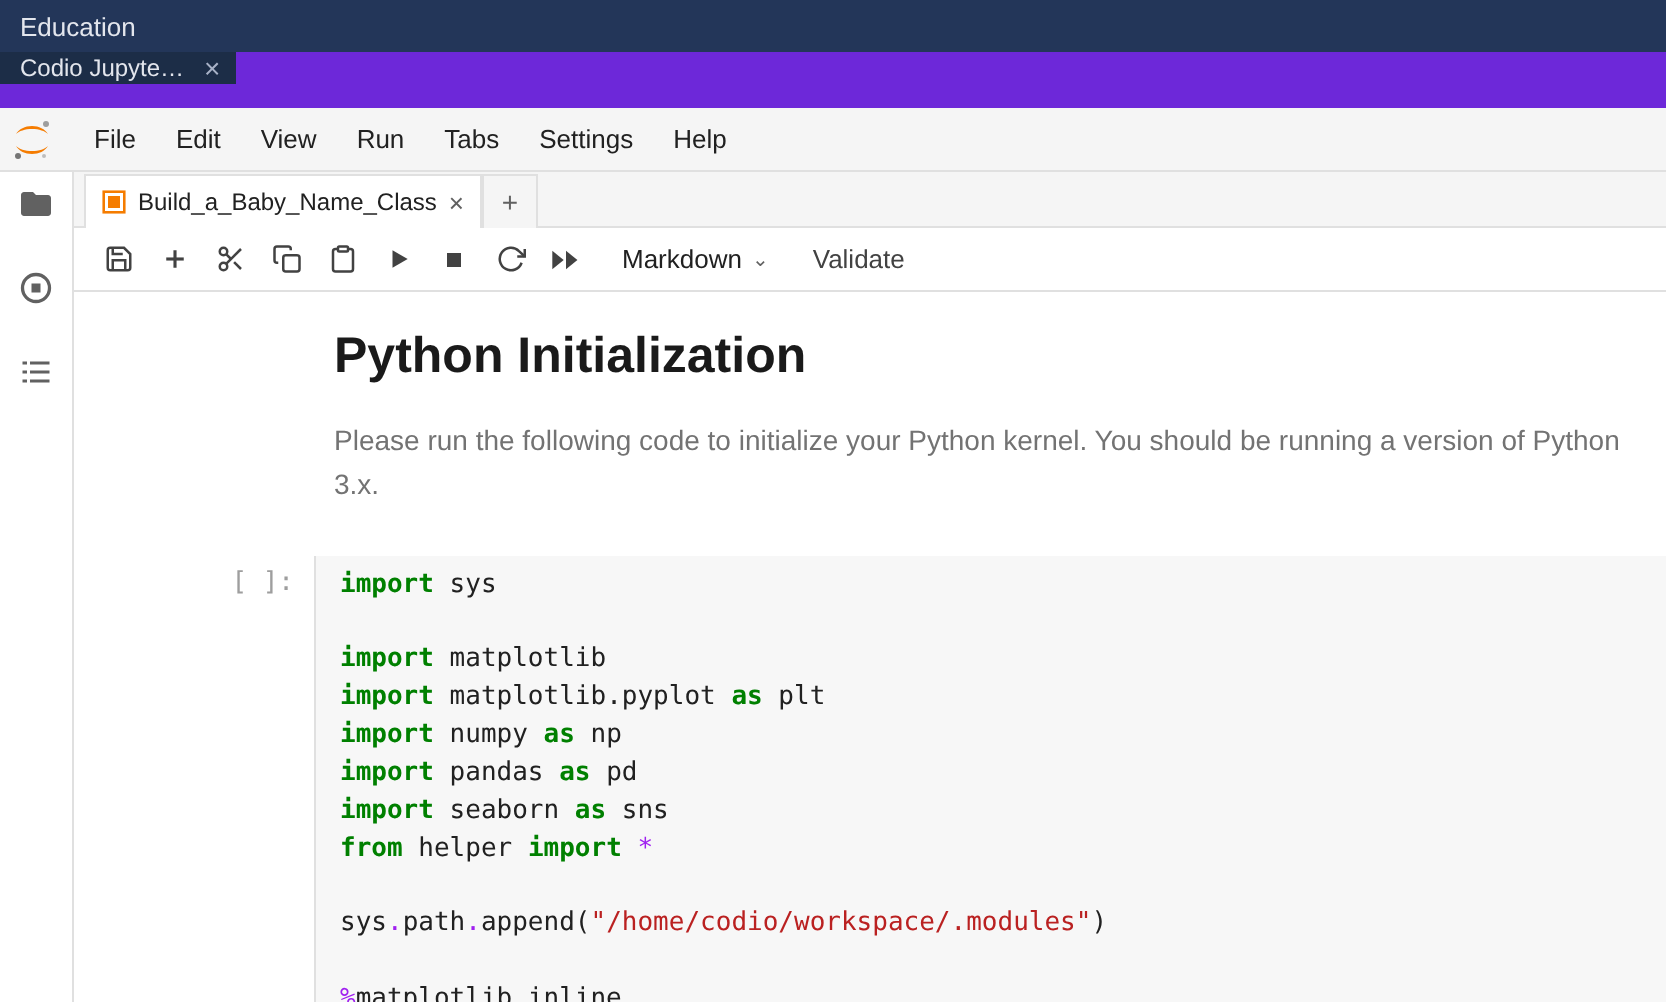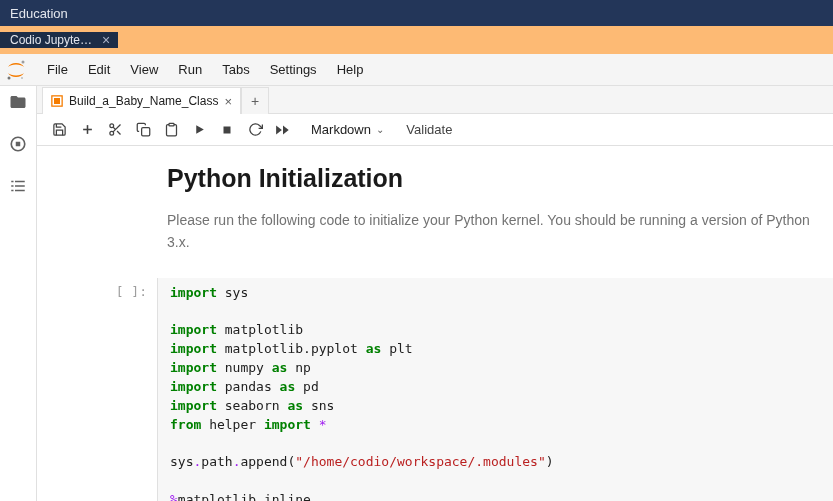--- a/index.html
+++ b/index.html
@@ -1,18 +1,18 @@
 <!DOCTYPE html>
 <html><head>
 <meta charset="utf-8">
 <style>
 *{box-sizing:border-box;margin:0;padding:0}
 body{font-family:-apple-system,BlinkMacSystemFont,"Segoe UI",Helvetica,Arial,sans-serif;font-size:13px;color:#212121;background:#fff;overflow:hidden;width:833px;height:501px}
 .titlebar{background:#233659;color:#e3e6ed;height:26px;padding:1px 10px;font-size:13px;display:flex;align-items:center}
-.apptabs{background:#fdba74;height:28px;display:flex;align-items:center}
+.apptabs{background:#6d28d9;height:28px;display:flex;align-items:flex-start}
 .apptab{background:#1c2d47;color:#e3e6ed;display:flex;align-items:center;padding:0 8px 0 10px;font-size:12px;gap:10px;min-width:100px}
 .apptab .close{color:#a8b2c7;font-size:14px;cursor:pointer}
 .menubar{background:#f5f5f5;height:32px;display:flex;align-items:center;border-bottom:1px solid #e0e0e0;padding-left:3px}
 .jupyter-logo{width:26px;height:26px;display:flex;align-items:center;justify-content:center;margin-right:8px}
 .jupyter-logo svg{width:22px;height:22px}
 .menubar .menu-item{padding:0 10px;height:100%;display:flex;align-items:center;font-size:13px;color:#212121;cursor:pointer}
 .workspace{display:flex;height:calc(501px - 26px - 28px - 32px)}
 .leftbar{width:37px;background:#fff;border-right:1px solid #e0e0e0;display:flex;flex-direction:column;align-items:center;padding-top:6px;gap:22px}
 .leftbar .side-icon{width:20px;height:20px;display:flex;align-items:center;justify-content:center;color:#616161;cursor:pointer}
 .main{flex:1;display:flex;flex-direction:column;overflow:hidden}

